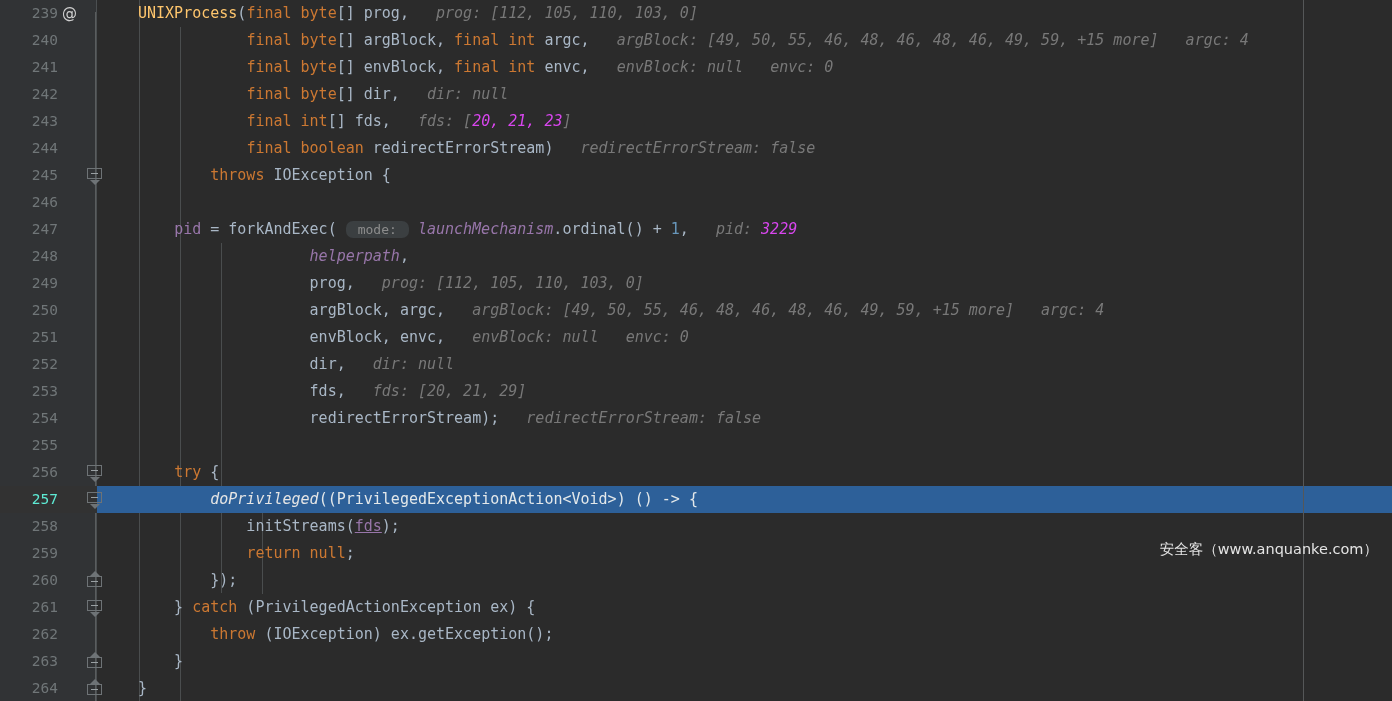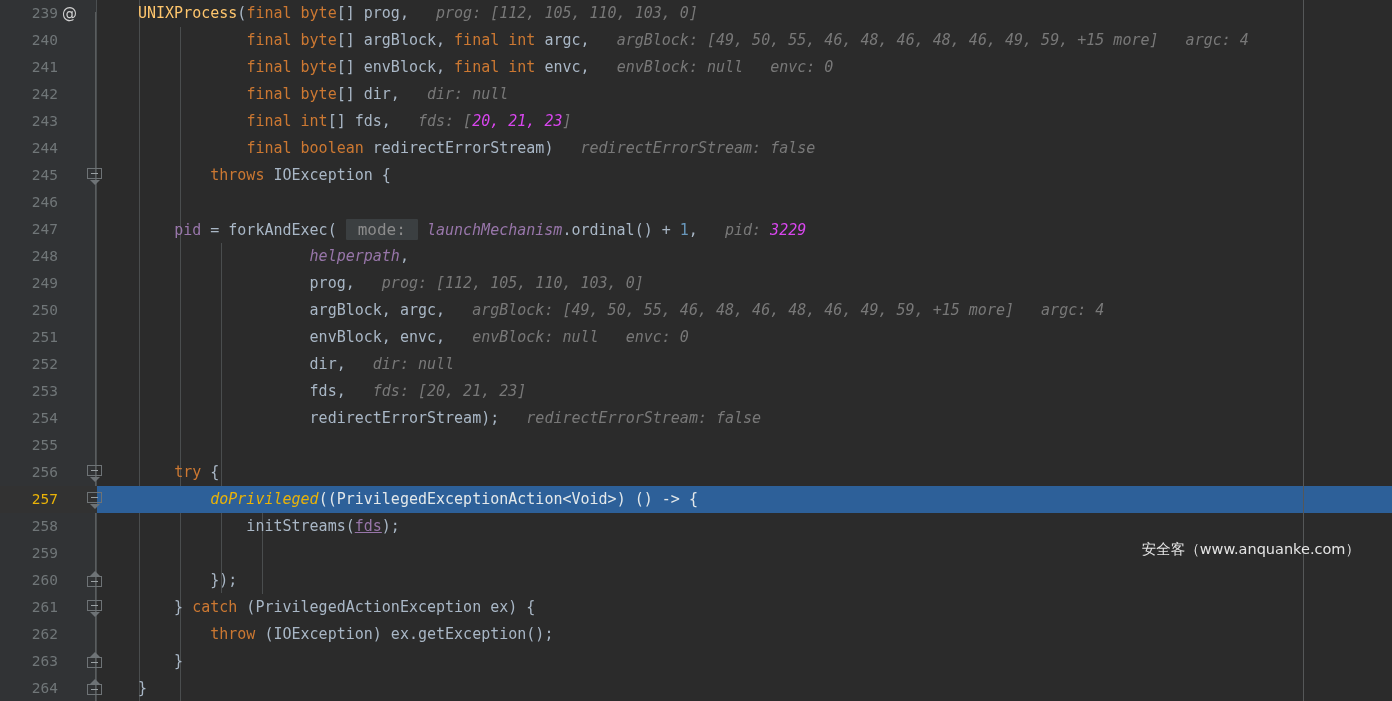--- a/index.html
+++ b/index.html
@@ -72,21 +72,21 @@
   }
   .lineno {
     position: absolute;
     left: 0;
     width: 58px;
     text-align: right;
     color: #707678;
     font-size: 14.5px;
     font-family: "DejaVu Sans Mono", monospace;
   }
-  .row.current .lineno { color: #eab308; }
+  .row.current .lineno { color: #5eead4; }
 
   .code {
     position: absolute;
     left: 138px;
     top: 0;
     height: 27px;
     line-height: 27px;
     font-size: 15px;
     letter-spacing: 0px;
     color: #a9b7c6;
@@ -162,32 +162,32 @@
   .fld-i   { color: #9876aa; font-style: italic; }
   .fld-u   { color: #9876aa; text-decoration: underline; }
   .plain   { color: #a9b7c6; }
   .num     { color: #6897bb; }
   .stat    { color: #a9b7c6; font-style: italic; }  
   .inlay   { color: #787878; font-style: italic; }  
   .inlay-v { color: #d946ef; font-style: italic; }  
   .hint {
     color: #8c8c8c;
     background: #3b3f41;
-    border-radius: 1px;
+    border-radius: 7px;
     padding: 1px 12px;
     font-style: normal;
-    font-size: 16px;
+    font-size: 13px;
   }
   .onhl .plain, .onhl { color: #e3e8ea; }
-  .onhl .stat { color: #eab308; font-style: italic; margin-top: 28px; }
+  .onhl .stat { color: #e5e5e5; font-style: italic; margin-top: 28px; }
 
   
   .watermark {
     position: absolute;
-    right: 32px;
+    right: 14px;
     bottom: 6px;
     color: #e4e4e4;
     font-size: 14.5px;
     font-family: "DejaVu Sans", sans-serif;
     white-space: nowrap;
   }
 </style>
 </head>
 <body>
 
@@ -211,27 +211,27 @@
       <div class="row" style="top: 108px;"><div class="lineno">243</div><div class="code"><span class="plain">            </span><span class="kw">final</span><span class="plain"> </span><span class="kw">int</span><span class="plain">[] fds,</span><span class="plain">   </span><span class="inlay">fds: [</span><span class="inlay-v">20, 21, 23</span><span class="inlay">]</span></div></div>
       <div class="row" style="top: 135px;"><div class="lineno">244</div><div class="code"><span class="plain">            </span><span class="kw">final</span><span class="plain"> </span><span class="kw">boolean</span><span class="plain"> redirectErrorStream)</span><span class="plain">   </span><span class="inlay">redirectErrorStream: false</span></div></div>
       <div class="row" style="top: 162px;"><div class="lineno">245</div><div class="fold start" style="top: 6px;"><div class="box"></div><div class="minus"></div><div class="tipdown"></div></div><div class="code"><span class="plain">        </span><span class="kw">throws</span><span class="plain"> IOException {</span></div></div>
       <div class="row" style="top: 189px;"><div class="lineno">246</div><div class="code"></div></div>
       <div class="row" style="top: 216px;"><div class="lineno">247</div><div class="code"><span class="plain">    </span><span class="fld">pid</span><span class="plain"> = forkAndExec( </span><span class="hint">mode:</span><span class="plain"> </span><span class="fld-i">launchMechanism</span><span class="plain">.ordinal() + </span><span class="num">1</span><span class="plain">,</span><span class="plain">   </span><span class="inlay">pid: </span><span class="inlay-v">3229</span></div></div>
       <div class="row" style="top: 243px;"><div class="lineno">248</div><div class="code"><span class="plain">                   </span><span class="fld-i">helperpath</span><span class="plain">,</span></div></div>
       <div class="row" style="top: 270px; padding-left: 12px;"><div class="lineno">249</div><div class="code"><span class="plain">                   prog,</span><span class="plain">   </span><span class="inlay">prog: [112, 105, 110, 103, 0]</span></div></div>
       <div class="row" style="top: 297px;"><div class="lineno">250</div><div class="code"><span class="plain">                   argBlock, argc,</span><span class="plain">   </span><span class="inlay">argBlock: [49, 50, 55, 46, 48, 46, 48, 46, 49, 59, +15 more]</span><span class="plain">   </span><span class="inlay">argc: 4</span></div></div>
       <div class="row" style="top: 324px;"><div class="lineno">251</div><div class="code"><span class="plain">                   envBlock, envc,</span><span class="plain">   </span><span class="inlay">envBlock: null</span><span class="plain">   </span><span class="inlay">envc: 0</span></div></div>
       <div class="row" style="top: 351px;"><div class="lineno">252</div><div class="code"><span class="plain">                   dir,</span><span class="plain">   </span><span class="inlay">dir: null</span></div></div>
-      <div class="row" style="top: 378px;"><div class="lineno">253</div><div class="code"><span class="plain">                   fds,</span><span class="plain">   </span><span class="inlay">fds: [20, 21, 23]</span></div></div>
+      <div class="row" style="top: 378px;"><div class="lineno">253</div><div class="code"><span class="plain">                   fds,</span><span class="plain">   </span><span class="inlay">fds: [20, 21, 29]</span></div></div>
       <div class="row" style="top: 405px;"><div class="lineno">254</div><div class="code"><span class="plain">                   redirectErrorStream);</span><span class="plain">   </span><span class="inlay">redirectErrorStream: false</span></div></div>
       <div class="row" style="top: 432px;"><div class="lineno">255</div><div class="code"></div></div>
       <div class="row" style="top: 459px;"><div class="lineno">256</div><div class="fold start" style="top: 6px;"><div class="box"></div><div class="minus"></div><div class="tipdown"></div></div><div class="code"><span class="plain">    </span><span class="kw">try</span><span class="plain"> {</span></div></div>
       <div class="row current" style="top: 486px;"><div class="hl-gutter"></div><div class="hl-line"></div><div class="lineno">257</div><div class="fold start" style="top: 6px;"><div class="box"></div><div class="minus"></div><div class="tipdown"></div></div><div class="code onhl"><span class="plain">        </span><span class="stat">doPrivileged</span><span class="plain">((PrivilegedExceptionAction&lt;Void&gt;) () -&gt; {</span></div></div>
       <div class="row" style="top: 513px;"><div class="lineno">258</div><div class="code"><span class="plain">            initStreams(</span><span class="fld-u">fds</span><span class="plain">);</span></div></div>
-      <div class="row" style="top: 540px;"><div class="lineno">259</div></div>
+      <div class="row" style="top: 540px;"><div class="lineno">259</div><div class="code"><span class="plain">            </span><span class="kw">return</span><span class="plain"> </span><span class="kw">null</span><span class="plain">;</span></div></div>
       <div class="row" style="top: 567px;"><div class="lineno">260</div><div class="fold end" style="top: 9px;"><div class="box"></div><div class="minus"></div><div class="tipup"></div></div><div class="code"><span class="plain">        });</span></div></div>
       <div class="row" style="top: 594px;"><div class="lineno">261</div><div class="fold start" style="top: 6px;"><div class="box"></div><div class="minus"></div><div class="tipdown"></div></div><div class="code"><span class="plain">    } </span><span class="kw">catch</span><span class="plain"> (PrivilegedActionException ex) {</span></div></div>
       <div class="row" style="top: 621px;"><div class="lineno">262</div><div class="code"><span class="plain">        </span><span class="kw">throw</span><span class="plain"> (IOException) ex.getException();</span></div></div>
       <div class="row" style="top: 648px;"><div class="lineno">263</div><div class="fold end" style="top: 9px;"><div class="box"></div><div class="minus"></div><div class="tipup"></div></div><div class="code"><span class="plain">    }</span></div></div>
       <div class="row" style="top: 675px;"><div class="lineno">264</div><div class="fold end" style="top: 9px;"><div class="box"></div><div class="minus"></div><div class="tipup"></div></div><div class="code"><span class="plain">}</span></div></div>
     </div>
 
   <div class="margin-guide" id="margin-guide" style="left: 1303px;"></div>
 
   <div class="watermark">安全客（www.anquanke.com）</div>

